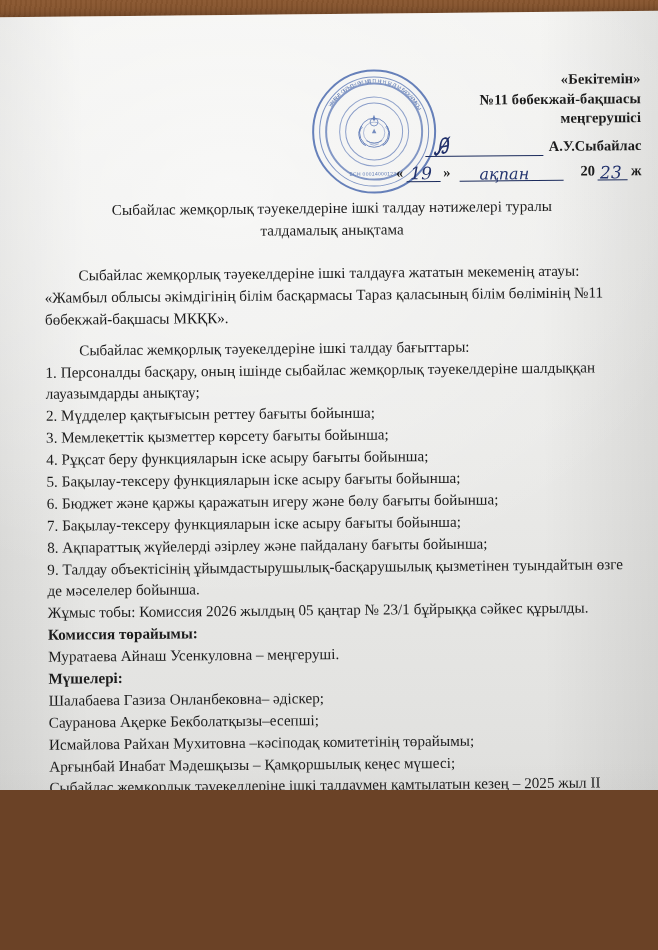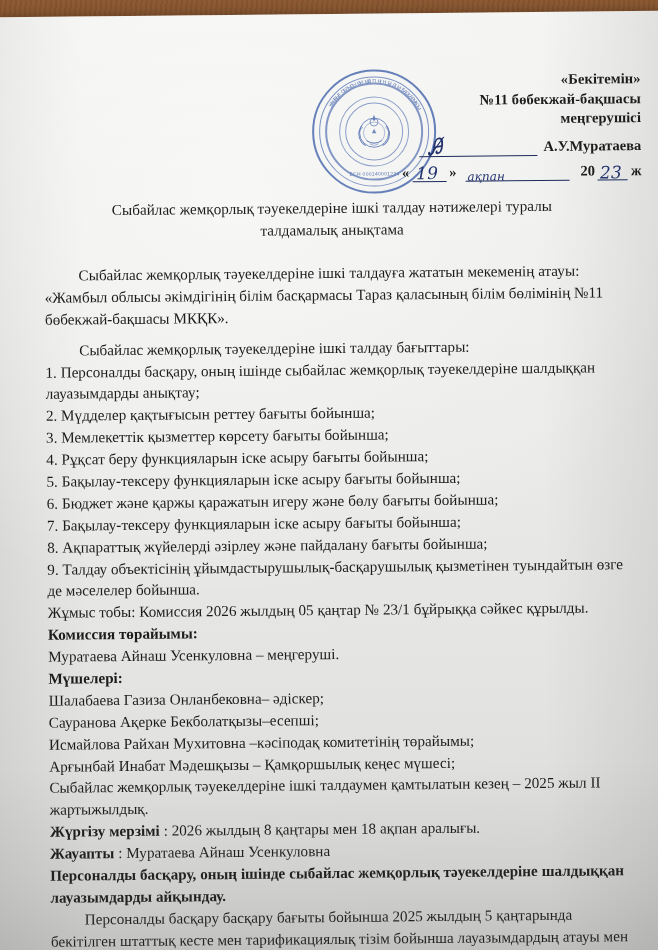--- a/index.html
+++ b/index.html
@@ -10,21 +10,21 @@
   body {
     width: 658px;
     height: 950px;
     overflow: hidden;
     font-family: "Liberation Serif", serif;
   }
 
   #scan {
     position: relative;
     width: 658px;
-    height: 950px;
+    height: 790px;
     background: #7d4f2e;
     overflow: hidden;
   }
 
   
   .desk {
     position: absolute;
     inset: 0;
     background:
       linear-gradient(180deg, #8a5730 0%, #7b4a28 40%, #6e4124 100%);
@@ -170,21 +170,21 @@
     position: absolute;
     left: 4px;
     bottom: -2px;
     font-family: "DejaVu Serif", serif;
     font-style: italic;
     font-weight: normal;
     font-size: 17px;
     color: #24346e;
     white-space: nowrap;
   }
-  .hw.month { left: 2px; font-size: 12px; bottom: -3px; }
+  .hw.month { left: 20px; font-size: 16px; bottom: -3px; }
   .year-blank {
     position: relative;
     display: inline-block;
     border-bottom: 1.4px solid #1b2b5c;
     min-width: 30px;
     height: 17px;
   }
   .hw-year {
     font-family: "DejaVu Serif", serif;
     font-style: italic;
@@ -358,33 +358,33 @@
       <div class="approval">
         <span class="ln">«Бекітемін»</span>
         <span class="ln">№11 бөбекжай-бақшасы</span>
         <span class="ln">меңгерушісі</span>
       </div>
 
       <div class="sig-row">
         <span class="sig-rule">
           <span class="sig-mark">Ꭿ̸</span>
         </span>
-        <span class="sig-name">А.У.Муратаева</span>
+        <span class="sig-name">А.У.Сыбайлас</span>
       </div>
 
       <div class="date-row">
         <span class="quote">«</span>
         <span class="blank-sm">
           <span class="hw">19</span>
         </span>
         <span class="quote">»</span>
         <span class="blank-md">
           <span class="hw month">ақпан</span>
         </span>
-        <span style="padding-bottom:1px;margin-left:8px;">20</span>
+        <span style="padding-bottom:1px;margin-left:14px;">20</span>
         <span class="year-blank">
           <span class="hw-year">23</span>
         </span>
         <span style="padding-bottom:1px;">ж</span>
       </div>
 
       <div class="doc-title">Сыбайлас жемқорлық тәуекелдеріне ішкі талдау нәтижелері туралы талдамалық анықтама</div>
 
       <div class="body">
         <p class="indent">Сыбайлас жемқорлық тәуекелдеріне ішкі талдауға жататын мекеменің атауы: «Жамбыл облысы әкімдігінің білім басқармасы Тараз қаласының білім бөлімінің №11 бөбекжай-бақшасы МКҚК».</p>

